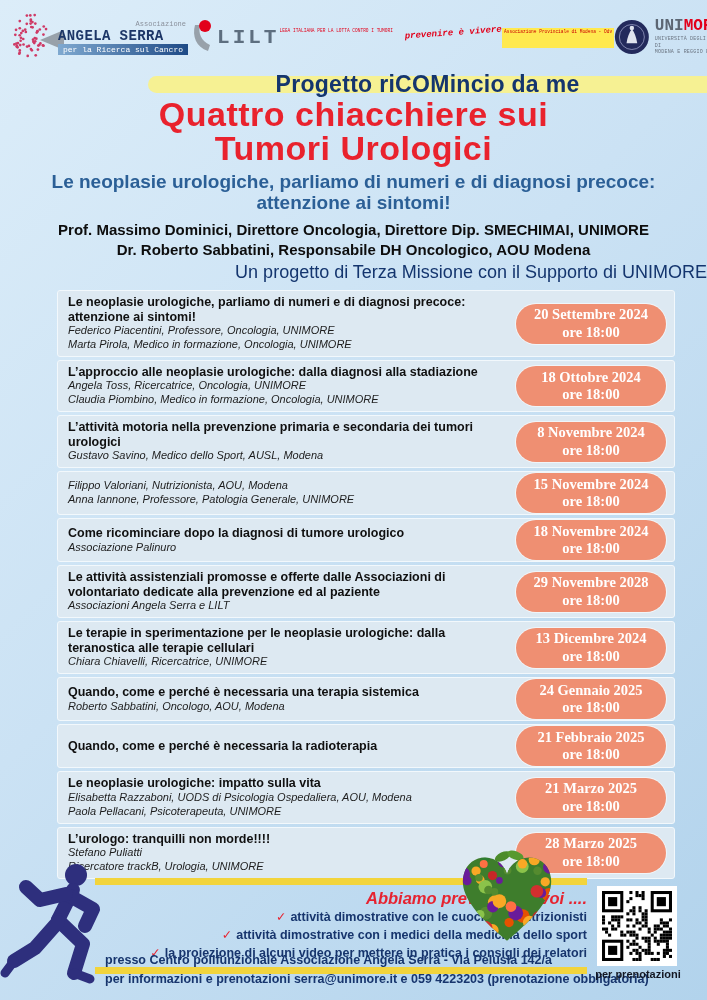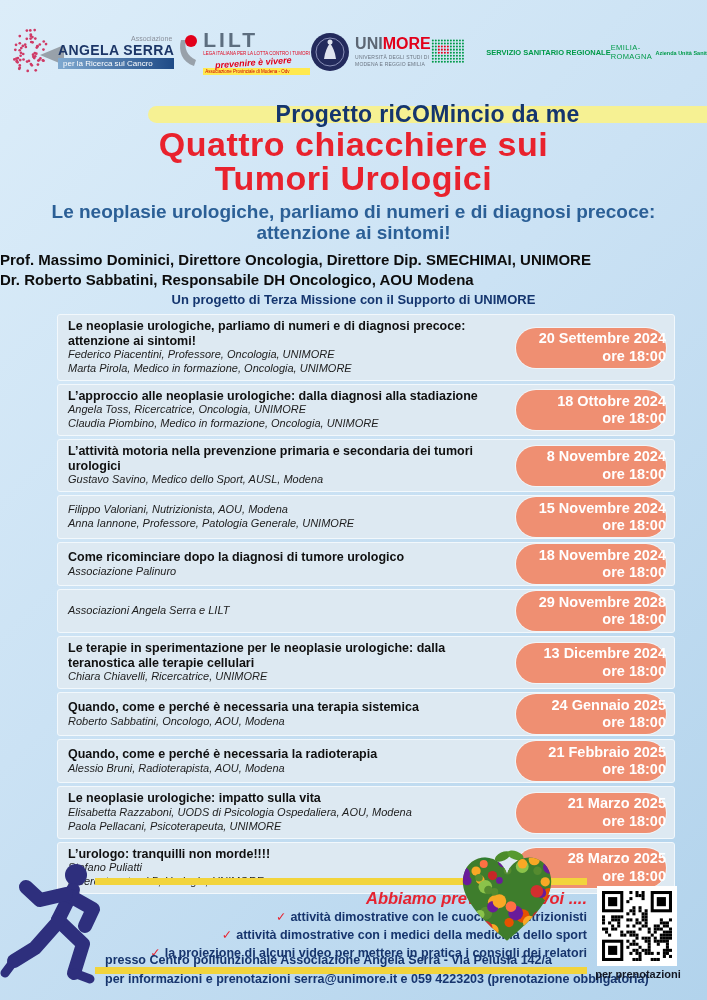--- a/index.html
+++ b/index.html
@@ -2,56 +2,56 @@
 <html><head>
 <meta charset="utf-8">
 <style>
   html,body{margin:0;padding:0;background:#e8eef3;}
   .poster{
     position:relative;width:707px;height:1000px;overflow:hidden;margin:0 auto;
     background:linear-gradient(135deg,#dcedf9 0%,#cbe2f4 45%,#b2d3ec 100%);
     font-family:"Liberation Sans","DejaVu Sans",sans-serif;
   }
   
-  .logos{display:flex;align-items:center;justify-content:space-between;height:72px;padding:16px 10px;}
+  .logos{display:flex;align-items:center;justify-content:space-between;height:72px;padding:1px 10px;font-family:Liberation Mono, monospace;}
   .logo{display:flex;align-items:center;}
   .as-text{display:flex;flex-direction:column;margin-left:-4px;}
   .as-assoc{font-size:7px;color:#8a909b;text-align:right;padding-right:2px;}
   .as-name{font-size:14px;font-weight:bold;color:#1c3667;letter-spacing:.4px;white-space:nowrap;}
   .as-tag{font-size:8px;color:#fff;background:linear-gradient(90deg,#7fa9d0,#1e4a86);padding:1px 5px;text-align:left;white-space:nowrap;}
   .as-tri{width:0;height:0;border-top:10px solid transparent;border-bottom:10px solid transparent;border-right:24px solid #98a1aa;margin:6px -2px 0 -10px;}
-  .lilt-text{display:flex;flex-direction:column;margin-left:3px;}
+  .lilt-text{display:flex;margin-left:3px;}
   .lilt-name{font-size:21px;font-weight:bold;color:#5d6e7f;letter-spacing:3px;line-height:1;}
   .lilt-tiny{font-size:4.5px;color:#e2001a;white-space:nowrap;margin-top:1px;}
   .lilt-script{font-size:9px;color:#e2001a;font-style:italic;font-weight:bold;transform:rotate(-4deg);margin:1px 0 0 12px;white-space:nowrap;}
   .lilt-strip{font-size:4.5px;color:#c00;background:#ffe94f;padding:1px 2px;white-space:nowrap;margin-top:1px;}
   .uni-text{display:flex;flex-direction:column;margin-left:5px;justify-content:flex-end;}
   .uni-name{font-size:16px;font-weight:bold;line-height:1;}
   .uni-name .uni{color:#5c6673;} .uni-name .more{color:#e2001a;}
   .uni-sub{font-size:5px;color:#6b7582;line-height:1.35;margin-top:2px;letter-spacing:.2px;}
   .ssr-text{display:flex;flex-direction:row;margin-left:21px;align-items:center;}
   .ssr-l1{font-size:7.5px;font-weight:bold;color:#009a49;white-space:nowrap;}
   .ssr-l2{font-size:7.5px;color:#009a49;letter-spacing:.4px;}
   .ssr-l3{font-size:5.5px;font-weight:bold;color:#009a49;margin-top:2px;white-space:nowrap;}
   
   .banner{margin:2px 0 0 148px;height:17px;background:#f6f193;border-radius:18px 0 0 18px;
     display:flex;align-items:center;justify-content:center;font-size:23px;font-weight:bold;color:#14356e;letter-spacing:.3px;}
   .main-title{margin-top:4px;text-align:center;color:#e9222d;font-size:34px;font-weight:bold;line-height:1.0;letter-spacing:.5px;}
   .subtitle{margin:6px auto 0;width:655px;text-align:center;color:#2b5f96;font-size:19px;font-weight:bold;line-height:1.12;}
-  .organizers{margin-top:6px;color:#0d0d0d;font-size:15px;font-weight:bold;line-height:1.35;}
-  .project-note{margin-top:2px;text-align:center;color:#14356e;font-size:13px;font-weight:bold;}
+  .organizers{margin-top:6px;text-align:center;color:#0d0d0d;font-size:15px;font-weight:bold;line-height:1.35;}
+  .project-note{margin-top:2px;text-align:right;color:#14356e;font-size:18px;font-weight:normal;}
   
   .sessions{margin:7px 0 0 57px;width:618px;display:flex;flex-direction:column;}
   .session{position:relative;background:#dde9f2;border:1px solid #f2f8fc;border-radius:3px;margin-bottom:3px;
     padding:4px 165px 4px 10px;min-height:34px;display:flex;flex-direction:column;justify-content:center;}
   .session-title{font-size:12.5px;font-weight:bold;color:#101010;line-height:1.16;}
   .session-speakers div{font-size:11px;font-style:italic;color:#1d1d1d;line-height:1.27;}
   .pill{position:absolute;right:8px;top:50%;transform:translateY(-50%);width:150px;height:40px;border-radius:21px;
     background:#ef8f72;box-shadow:0 0 0 1px rgba(255,255,255,.55);color:#fff;font-weight:bold;font-size:14.5px;
-    display:flex;flex-direction:column;align-items:flex-end;justify-content:center;line-height:1.22;text-align:center;}
+    display:flex;flex-direction:column;align-items:center;justify-content:center;line-height:1.22;text-align:center;font-family:Liberation Serif, serif;}
   
   .runner{position:absolute;left:-10px;top:858px;width:140px;height:155px;z-index:2;}
   .promo{position:absolute;left:95px;top:878px;width:492px;padding:4px 0 5px;
     border-top:7px solid #f2d43c;border-bottom:7px solid #f2d43c;text-align:right;z-index:1;}
   .promo-title{font-size:16.5px;font-weight:bold;font-style:italic;color:#e62330;margin-bottom:1px;}
   .check-line{font-size:12.5px;font-weight:bold;color:#17356d;line-height:1.42;}
   .check{color:#e62330;margin-right:4px;font-weight:bold;}
   .address{position:absolute;left:105px;top:951px;font-size:12.5px;font-weight:bold;color:#17356d;line-height:1.55;z-index:2;}
   .veg-heart{position:absolute;left:453px;top:848px;width:108px;height:100px;z-index:3;}
   .qr-wrap{position:absolute;left:597px;top:886px;z-index:3;}
@@ -430,20 +430,21 @@
       <div class="session-speakers">
           <div>Associazione Palinuro</div>
         </div>
       <div class="pill">
         <span>18 Novembre 2024</span>
         <span>ore 18:00</span>
       </div>
     </div>
 
     <div class="session">
+      <div class="session-title">Le attività assistenziali promosse e offerte dalle Associazioni di volontariato dedicate alla prevenzione ed al paziente</div>
       <div class="session-speakers">
           <div>Associazioni Angela Serra e LILT</div>
         </div>
       <div class="pill">
         <span>29 Novembre 2028</span>
         <span>ore 18:00</span>
       </div>
     </div>
 
     <div class="session">
@@ -463,23 +464,20 @@
           <div>Roberto Sabbatini, Oncologo, AOU, Modena</div>
         </div>
       <div class="pill">
         <span>24 Gennaio 2025</span>
         <span>ore 18:00</span>
       </div>
     </div>
 
     <div class="session">
       <div class="session-title">Quando, come e perché è necessaria la radioterapia</div>
-      <div class="session-speakers">
-          <div>Alessio Bruni, Radioterapista, AOU, Modena</div>
-        </div>
       <div class="pill">
         <span>21 Febbraio 2025</span>
         <span>ore 18:00</span>
       </div>
     </div>
 
     <div class="session">
       <div class="session-title">Le neoplasie urologiche: impatto sulla vita</div>
       <div class="session-speakers">
           <div>Elisabetta Razzaboni, UODS di Psicologia Ospedaliera, AOU, Modena</div>

